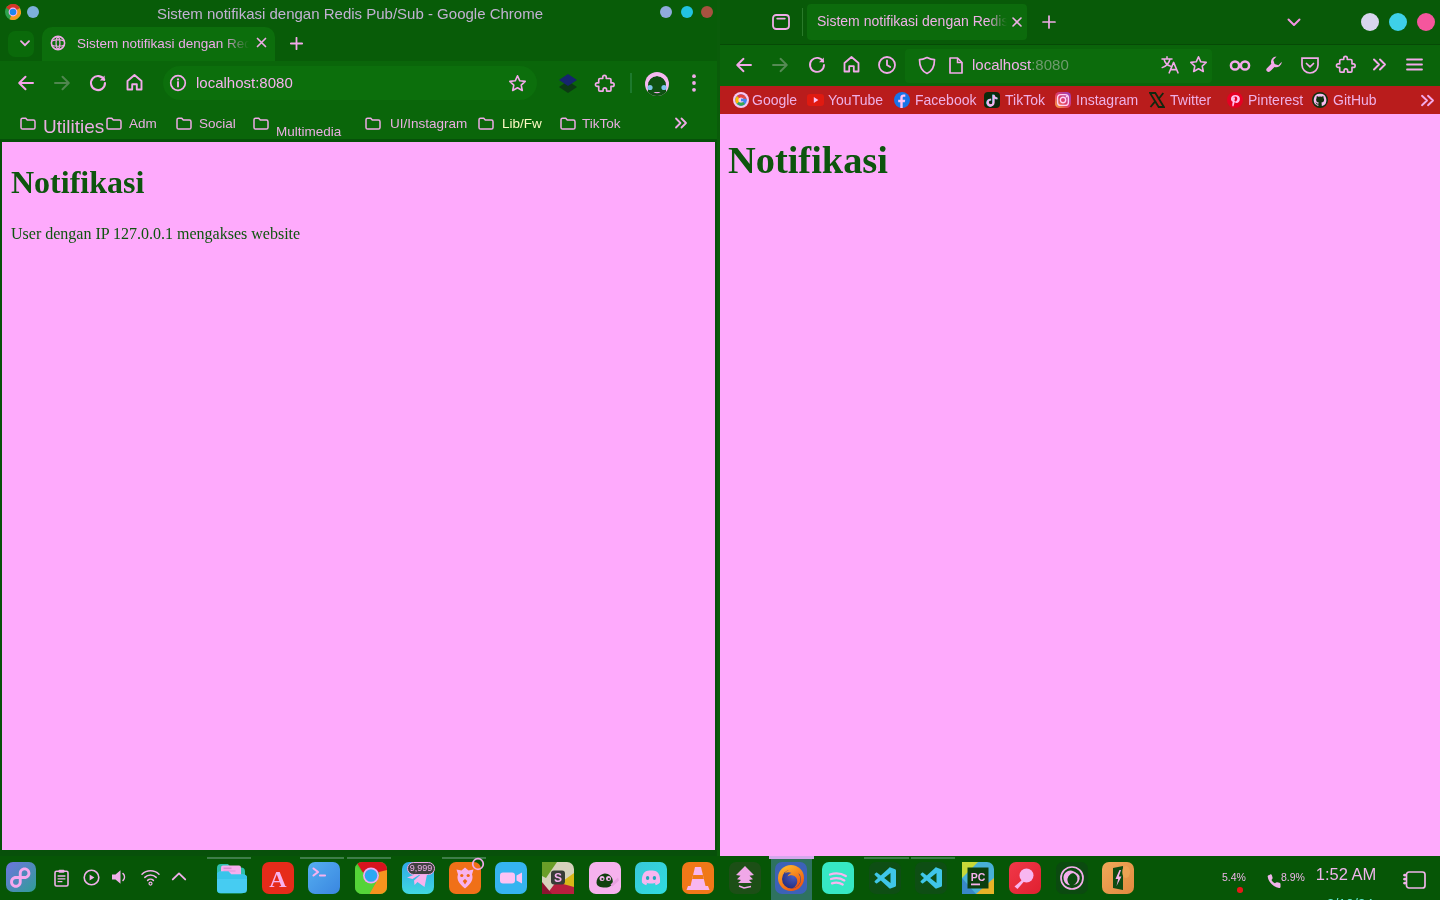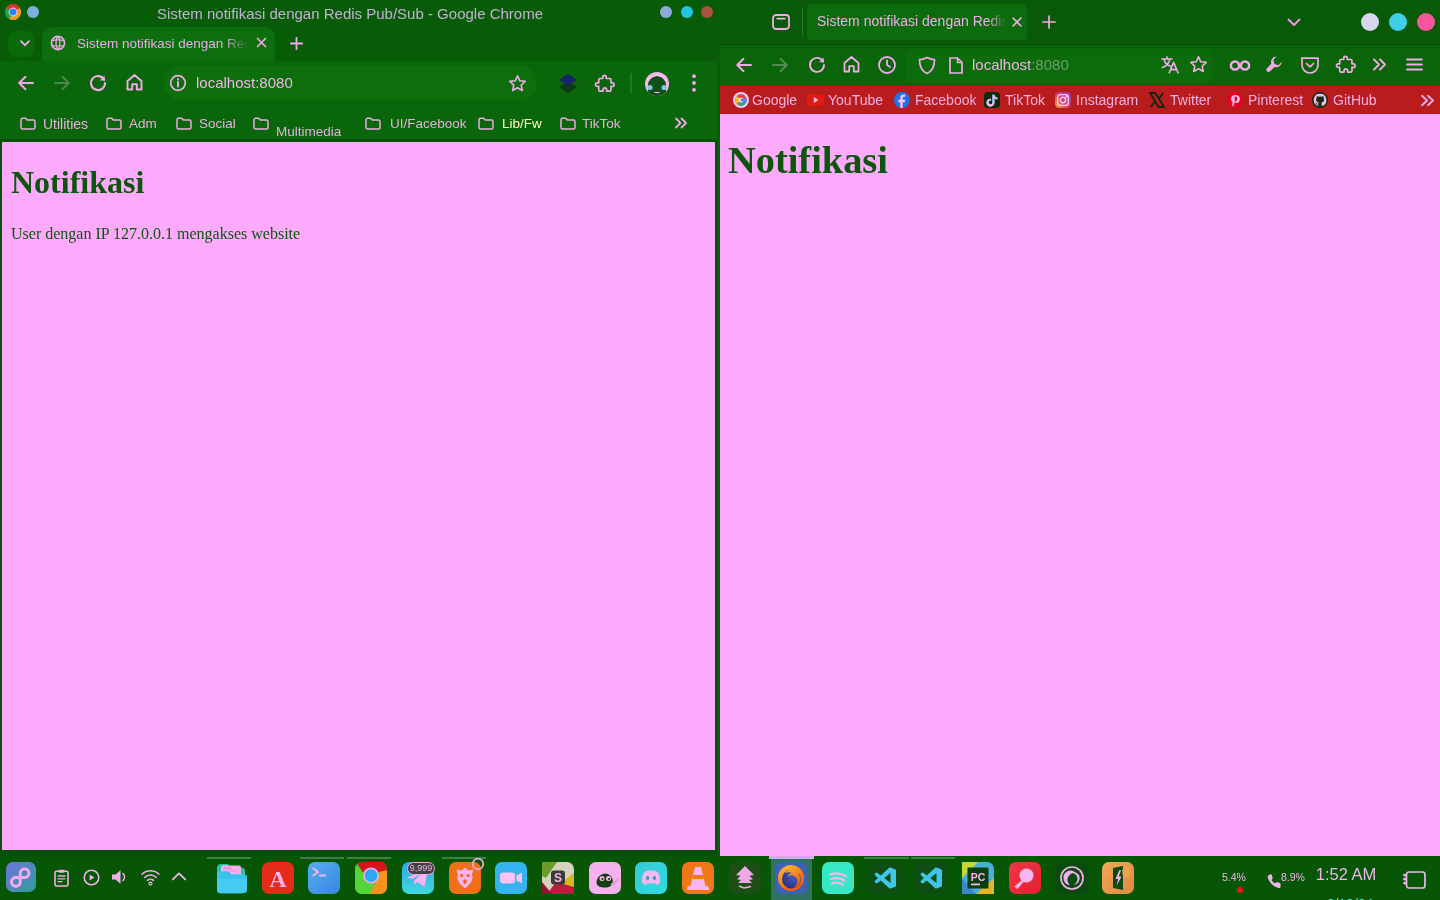--- a/index.html
+++ b/index.html
@@ -99,37 +99,37 @@
         <circle cx="3" cy="3.2" r="1.9" fill="#f2aaea"></circle>
         <circle cx="3" cy="10" r="1.9" fill="#f2aaea"></circle>
         <circle cx="3" cy="16.8" r="1.9" fill="#f2aaea"></circle>
       </svg>
   </div>
 
   <div class="abs" style="left:0;top:105px;width:717px;height:37px;background:#0a660a;">
     <svg class="abs" style="left:20px;top:12px;" width="16" height="13" viewBox="0 0 16 13">
         <path d="M1 2.8 a1.6 1.6 0 0 1 1.6-1.6 l3.1 0 1.6 1.9 6.1 0 a1.6 1.6 0 0 1 1.6 1.6 l0 5.8 a1.6 1.6 0 0 1 -1.6 1.6 l-10.8 0 a1.6 1.6 0 0 1 -1.6 -1.6 Z" fill="none" stroke="#eeaae6" stroke-width="1.5"></path>
       </svg>
-    <div class="abs" style="left:43px;top:11px;font-size:14px;color:#e9aee1;">Utilities</div>
+    <div class="abs" style="left:43px;top:11px;font-size:19px;color:#e9aee1;">Utilities</div>
     <svg class="abs" style="left:106px;top:12px;" width="16" height="13" viewBox="0 0 16 13">
         <path d="M1 2.8 a1.6 1.6 0 0 1 1.6-1.6 l3.1 0 1.6 1.9 6.1 0 a1.6 1.6 0 0 1 1.6 1.6 l0 5.8 a1.6 1.6 0 0 1 -1.6 1.6 l-10.8 0 a1.6 1.6 0 0 1 -1.6 -1.6 Z" fill="none" stroke="#eeaae6" stroke-width="1.5"></path>
       </svg>
     <div class="abs" style="left:129px;top:11px;font-size:13.5px;color:#e9aee1;">Adm</div>
     <svg class="abs" style="left:176px;top:12px;" width="16" height="13" viewBox="0 0 16 13">
         <path d="M1 2.8 a1.6 1.6 0 0 1 1.6-1.6 l3.1 0 1.6 1.9 6.1 0 a1.6 1.6 0 0 1 1.6 1.6 l0 5.8 a1.6 1.6 0 0 1 -1.6 1.6 l-10.8 0 a1.6 1.6 0 0 1 -1.6 -1.6 Z" fill="none" stroke="#eeaae6" stroke-width="1.5"></path>
       </svg>
     <div class="abs" style="left:199px;top:11px;font-size:13.5px;color:#e9aee1;">Social</div>
     <svg class="abs" style="left:253px;top:12px;" width="16" height="13" viewBox="0 0 16 13">
         <path d="M1 2.8 a1.6 1.6 0 0 1 1.6-1.6 l3.1 0 1.6 1.9 6.1 0 a1.6 1.6 0 0 1 1.6 1.6 l0 5.8 a1.6 1.6 0 0 1 -1.6 1.6 l-10.8 0 a1.6 1.6 0 0 1 -1.6 -1.6 Z" fill="none" stroke="#eeaae6" stroke-width="1.5"></path>
       </svg>
     <div class="abs" style="left:276px;top:19px;font-size:13.5px;color:#e9aee1;">Multimedia</div>
     <svg class="abs" style="left:365px;top:12px;" width="16" height="13" viewBox="0 0 16 13">
         <path d="M1 2.8 a1.6 1.6 0 0 1 1.6-1.6 l3.1 0 1.6 1.9 6.1 0 a1.6 1.6 0 0 1 1.6 1.6 l0 5.8 a1.6 1.6 0 0 1 -1.6 1.6 l-10.8 0 a1.6 1.6 0 0 1 -1.6 -1.6 Z" fill="none" stroke="#eeaae6" stroke-width="1.5"></path>
       </svg>
-    <div class="abs" style="left:390px;top:11px;font-size:13.5px;color:#e9aee1;">UI/Facebook</div>
+    <div class="abs" style="left:390px;top:11px;font-size:13.5px;color:#e9aee1;">UI/Instagram</div>
     <svg class="abs" style="left:478px;top:12px;" width="16" height="13" viewBox="0 0 16 13">
         <path d="M1 2.8 a1.6 1.6 0 0 1 1.6-1.6 l3.1 0 1.6 1.9 6.1 0 a1.6 1.6 0 0 1 1.6 1.6 l0 5.8 a1.6 1.6 0 0 1 -1.6 1.6 l-10.8 0 a1.6 1.6 0 0 1 -1.6 -1.6 Z" fill="none" stroke="#eeaae6" stroke-width="1.5"></path>
       </svg>
     <div class="abs" style="left:502px;top:11px;font-size:13.5px;color:#fef9c3;">Lib/Fw</div>
     <svg class="abs" style="left:560px;top:12px;" width="16" height="13" viewBox="0 0 16 13">
         <path d="M1 2.8 a1.6 1.6 0 0 1 1.6-1.6 l3.1 0 1.6 1.9 6.1 0 a1.6 1.6 0 0 1 1.6 1.6 l0 5.8 a1.6 1.6 0 0 1 -1.6 1.6 l-10.8 0 a1.6 1.6 0 0 1 -1.6 -1.6 Z" fill="none" stroke="#eeaae6" stroke-width="1.5"></path>
       </svg>
     <div class="abs" style="left:582px;top:11px;font-size:13.5px;color:#e9aee1;">TikTok</div>
     <svg class="abs" style="left:674px;top:12px;" width="14" height="12" viewBox="0 0 14 12">
         <path d="M2 1.5 L6.5 6 L2 10.5 M7.5 1.5 L12 6 L7.5 10.5" stroke="#eeaae6" stroke-width="1.8" fill="none" stroke-linecap="round" stroke-linejoin="round"></path>

